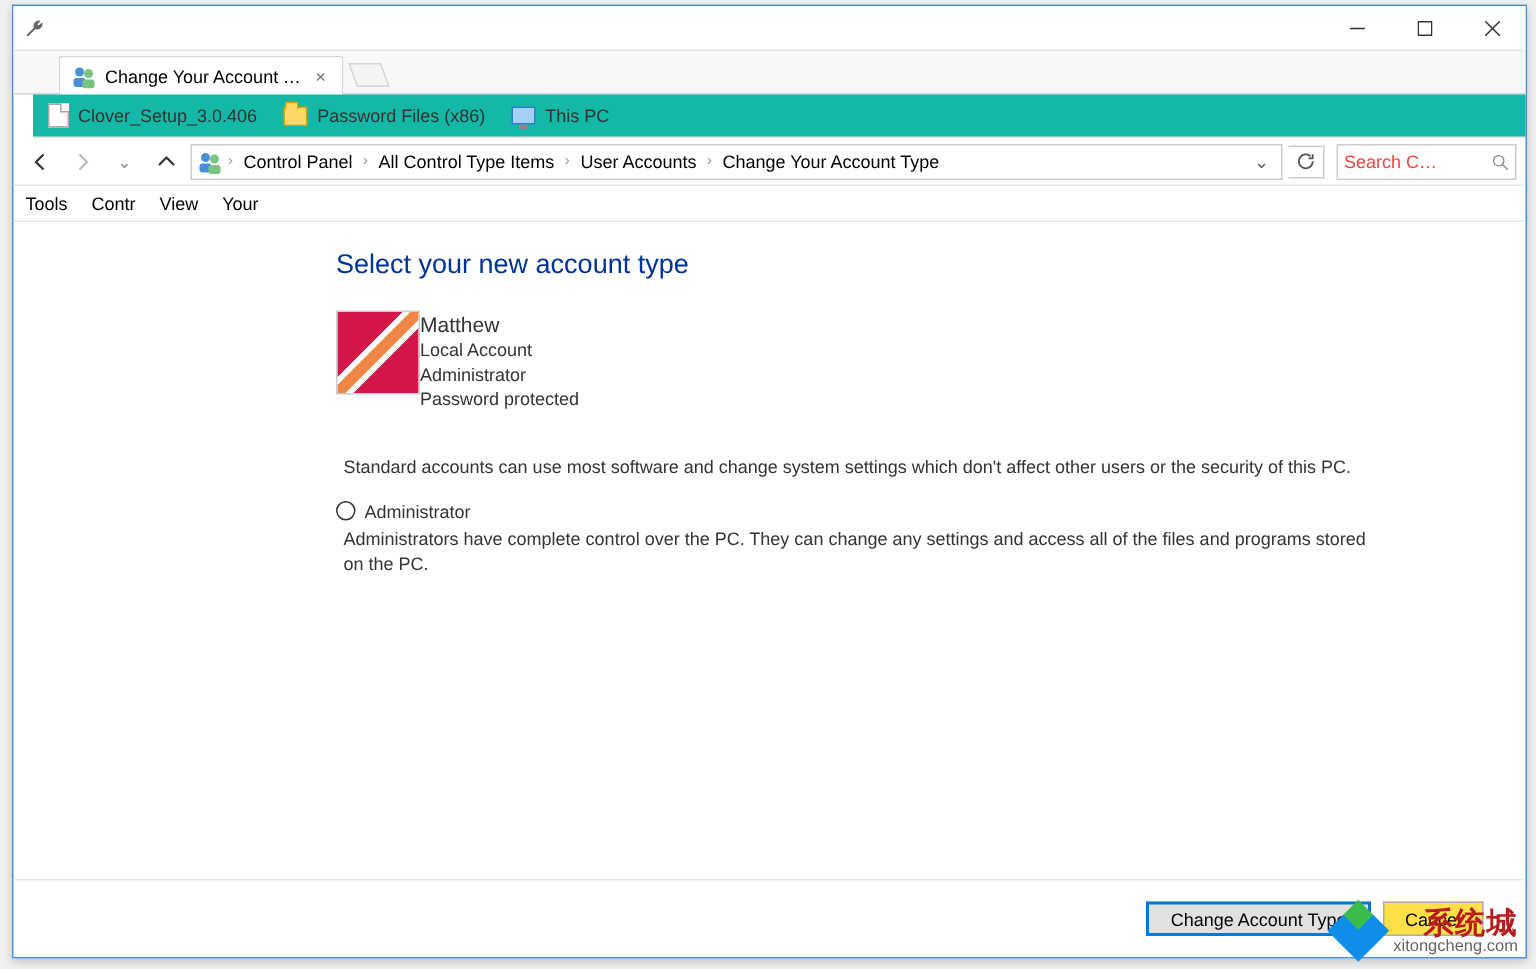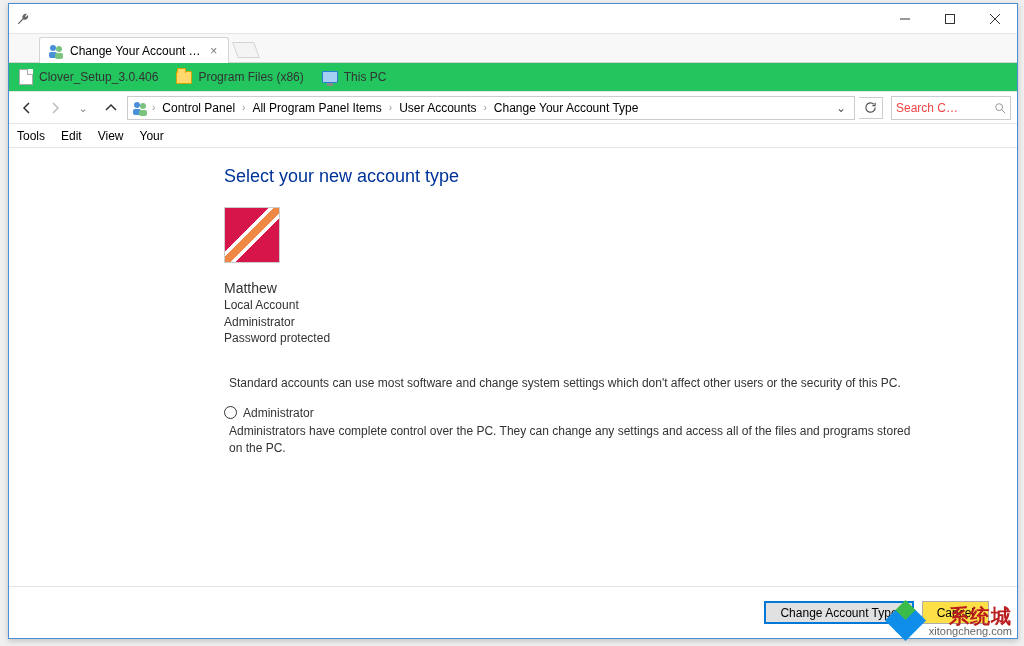--- a/index.html
+++ b/index.html
@@ -9,21 +9,21 @@
   .titlebar-left { flex: 1; display: flex; align-items: center; padding-left: 6px; gap: 6px; }
   .wrench-icon { width: 16px; height: 16px; display: inline-flex; align-items: center; justify-content: center; color: #5a5a5a; }
   .win-btn { width: 45px; height: 29px; display: flex; align-items: center; justify-content: center; color: #333; }
   .win-btn svg { width: 10px; height: 10px; }
   .tab-strip { height: 29px; background: #f8f8f8; display: flex; align-items: flex-end; padding-left: 30px; border-bottom: 1px solid #d4d4d4; }
   .tab { height: 26px; background: #fff; border: 1px solid #d4d4d4; border-bottom: none; border-radius: 3px 3px 0 0; display: flex; align-items: center; padding: 0 8px; gap: 6px; font-size: 12px; max-width: 190px; margin-bottom: -1px; }
   .tab span.label { overflow: hidden; text-overflow: ellipsis; white-space: nowrap; }
   .tab .tabclose { width: 14px; height: 14px; border-radius: 2px; display: flex; align-items: center; justify-content: center; font-size: 12px; color: #777; }
   .accounts-icon { width: 16px; height: 16px; display: inline-block; }
   .new-tab { width: 22px; height: 16px; margin-left: 6px; margin-bottom: 4px; border: 1px solid #d4d4d4; background: #f4f4f4; transform: skewX(20deg); }
-  .bookmarks-bar { height: 29px; background: #22c55e; display: flex; align-items: center; padding: 0 10px; gap: 18px; font-size: 12px; border-bottom: 1px solid #e5e5e5; }
+  .bookmarks-bar { height: 29px; background: #14b8a6; display: flex; align-items: center; padding: 0 10px; gap: 18px; font-size: 12px; border-bottom: 1px solid #e5e5e5; margin-left: 13px; }
   .bm-item { display: flex; align-items: center; gap: 6px; color: #333; }
   .file-icon { width: 14px; height: 16px; border: 1px solid #aaa; background: #fff; position: relative; }
   .file-icon::after { content: ""; position: absolute; right: -1px; top: -1px; width: 5px; height: 5px; border-left: 1px solid #aaa; border-bottom: 1px solid #aaa; background: #f8f8f8; }
   .folder-icon { width: 16px; height: 13px; background: #ffd76a; border: 1px solid #d9a400; border-radius: 1px; position: relative; }
   .folder-icon::before { content: ""; position: absolute; left: 0; top: -4px; width: 7px; height: 4px; background: #ffd76a; border: 1px solid #d9a400; border-bottom: none; border-radius: 1px 1px 0 0; }
   .pc-icon { width: 16px; height: 12px; border: 1px solid #2b7cd3; border-radius: 1px; background: #a5d0f3; position: relative; }
   .pc-icon::after { content: ""; position: absolute; left: 4px; bottom: -4px; width: 6px; height: 3px; background: #888; }
   .address-row { height: 32px; display: flex; align-items: center; padding: 0 6px; gap: 4px; border-bottom: 1px solid #e5e5e5; }
   .nav-btn { width: 24px; height: 24px; display: flex; align-items: center; justify-content: center; color: #555; }
   .nav-btn.disabled { color: #bbb; }
@@ -32,21 +32,21 @@
   .crumb { display: flex; align-items: center; gap: 3px; padding: 0 3px; white-space: nowrap; }
   .chev { color: #999; font-size: 10px; padding: 0 2px; }
   .addr-spacer { flex: 1; }
   .addr-dropdown { color: #555; padding: 0 4px; }
   .refresh-btn { width: 24px; height: 22px; display: flex; align-items: center; justify-content: center; border: 1px solid #ccc; border-left: none; }
   .search-box { width: 120px; height: 24px; border: 1px solid #ccc; margin-left: 4px; display: flex; align-items: center; padding: 0 4px; font-size: 12px; color: #ef4444; gap: 31px; }
   .search-box .ph { flex: 1; overflow: hidden; text-overflow: ellipsis; white-space: nowrap; }
   .menu-bar { height: 24px; display: flex; align-items: center; padding: 0 8px; gap: 16px; font-size: 12px; border-bottom: 1px solid #e5e5e5; }
   .content { flex: 1; padding: 18px 20px 0 215px; font-size: 12px; color: #333; overflow: auto; }
   .heading { color: #003399; font-size: 18px; font-weight: 400; margin-bottom: 20px; }
-  .user-row { display: flex; gap: 16px; margin-bottom: 28px; flex-direction: column; }
+  .user-row { display: flex; gap: 0; margin-bottom: 28px; }
   .avatar { width: 56px; height: 56px; background: linear-gradient(135deg,#d6154a 0%,#d6154a 40%,#fff 40%,#fff 45%,#e84 45%,#e84 55%,#fff 55%,#fff 60%,#d6154a 60%); border: 1px solid #ccc; }
   .user-info { display: flex; flex-direction: column; gap: 1px; line-height: 1.3; }
   .user-info .uname { font-size: 14px; }
   .option-block { margin-bottom: 14px; max-width: 700px; }
   .option-head { display: flex; align-items: center; gap: 6px; }
   .radio { width: 13px; height: 13px; border: 1px solid #333; border-radius: 50%; display: inline-flex; align-items: center; justify-content: center; background: #fff; }
   .radio.selected::after { content: ""; width: 7px; height: 7px; background: #333; border-radius: 50%; }
   .option-desc { margin-left: 5px; margin-top: 3px; line-height: 1.4; color: #333; }
   .link { color: #0066cc; margin-top: 12px; display: inline-block; }
   .button-row { display: flex; justify-content: flex-end; gap: 8px; padding: 14px 28px 14px 0; border-top: 1px solid #e5e5e5; margin-top: auto; }
@@ -109,21 +109,21 @@
     <div class="new-tab"></div>
   </div>
 
   <div class="bookmarks-bar">
     <div class="bm-item">
       <span class="file-icon"></span>
       <span>Clover_Setup_3.0.406</span>
     </div>
     <div class="bm-item">
       <span class="folder-icon"></span>
-      <span>Program Files (x86)</span>
+      <span>Password Files (x86)</span>
     </div>
     <div class="bm-item">
       <span class="pc-icon"></span>
       <span>This PC</span>
     </div>
   </div>
 
   <div class="address-row">
     <div class="nav-btn">
       <svg width="14" height="14" viewBox="0 0 14 14">
@@ -152,21 +152,21 @@
             <rect x="1" y="9" width="8" height="6" rx="2" fill="#4a90d9"></rect>
             <rect x="7" y="10" width="8" height="6" rx="2" fill="#7bc47f"></rect>
           </svg>
       </span>
       <span class="chev">›</span>
       <span class="crumb">
           <span>Control Panel</span>
         </span>
       <span class="chev">›</span>
       <span class="crumb">
-          <span>All Program Panel Items</span>
+          <span>All Control Type Items</span>
         </span>
       <span class="chev">›</span>
       <span class="crumb">
           <span>User Accounts</span>
         </span>
       <span class="chev">›</span>
       <span class="crumb">
           <span>Change Your Account Type</span>
         </span>
       <span class="addr-spacer"></span>
@@ -181,21 +181,21 @@
       <span class="ph">Search Contr...</span>
       <svg width="12" height="12" viewBox="0 0 14 14">
           <circle cx="6" cy="6" r="4" fill="none" stroke="#888"></circle>
           <path d="M9 9l4 4" stroke="#888"></path>
         </svg>
     </div>
   </div>
 
   <div class="menu-bar">
     <span>Tools</span>
-    <span>Edit</span>
+    <span>Contr</span>
     <span>View</span>
     <span>Your</span>
   </div>
 
   <div class="content">
     <div class="heading">Select your new account type</div>
 
     <div class="user-row">
       <div class="avatar"></div>
       <div class="user-info">

